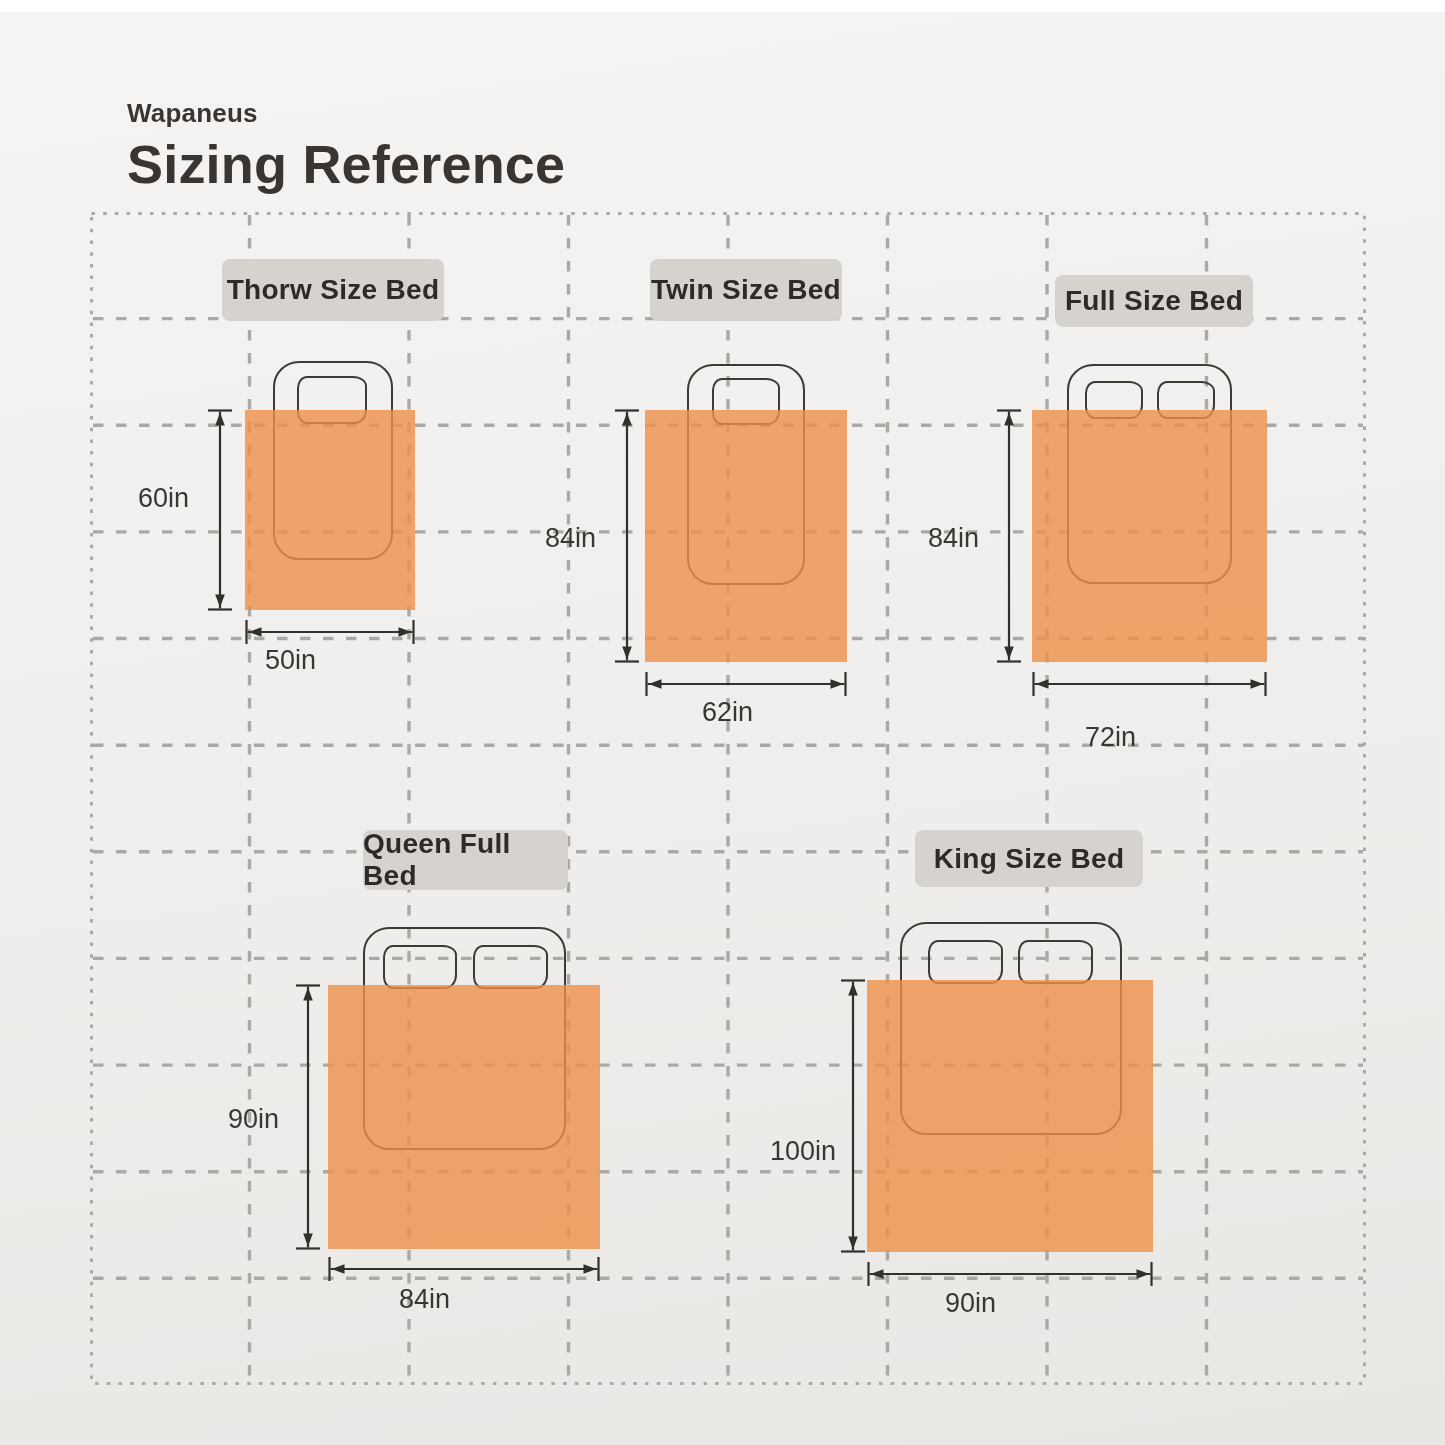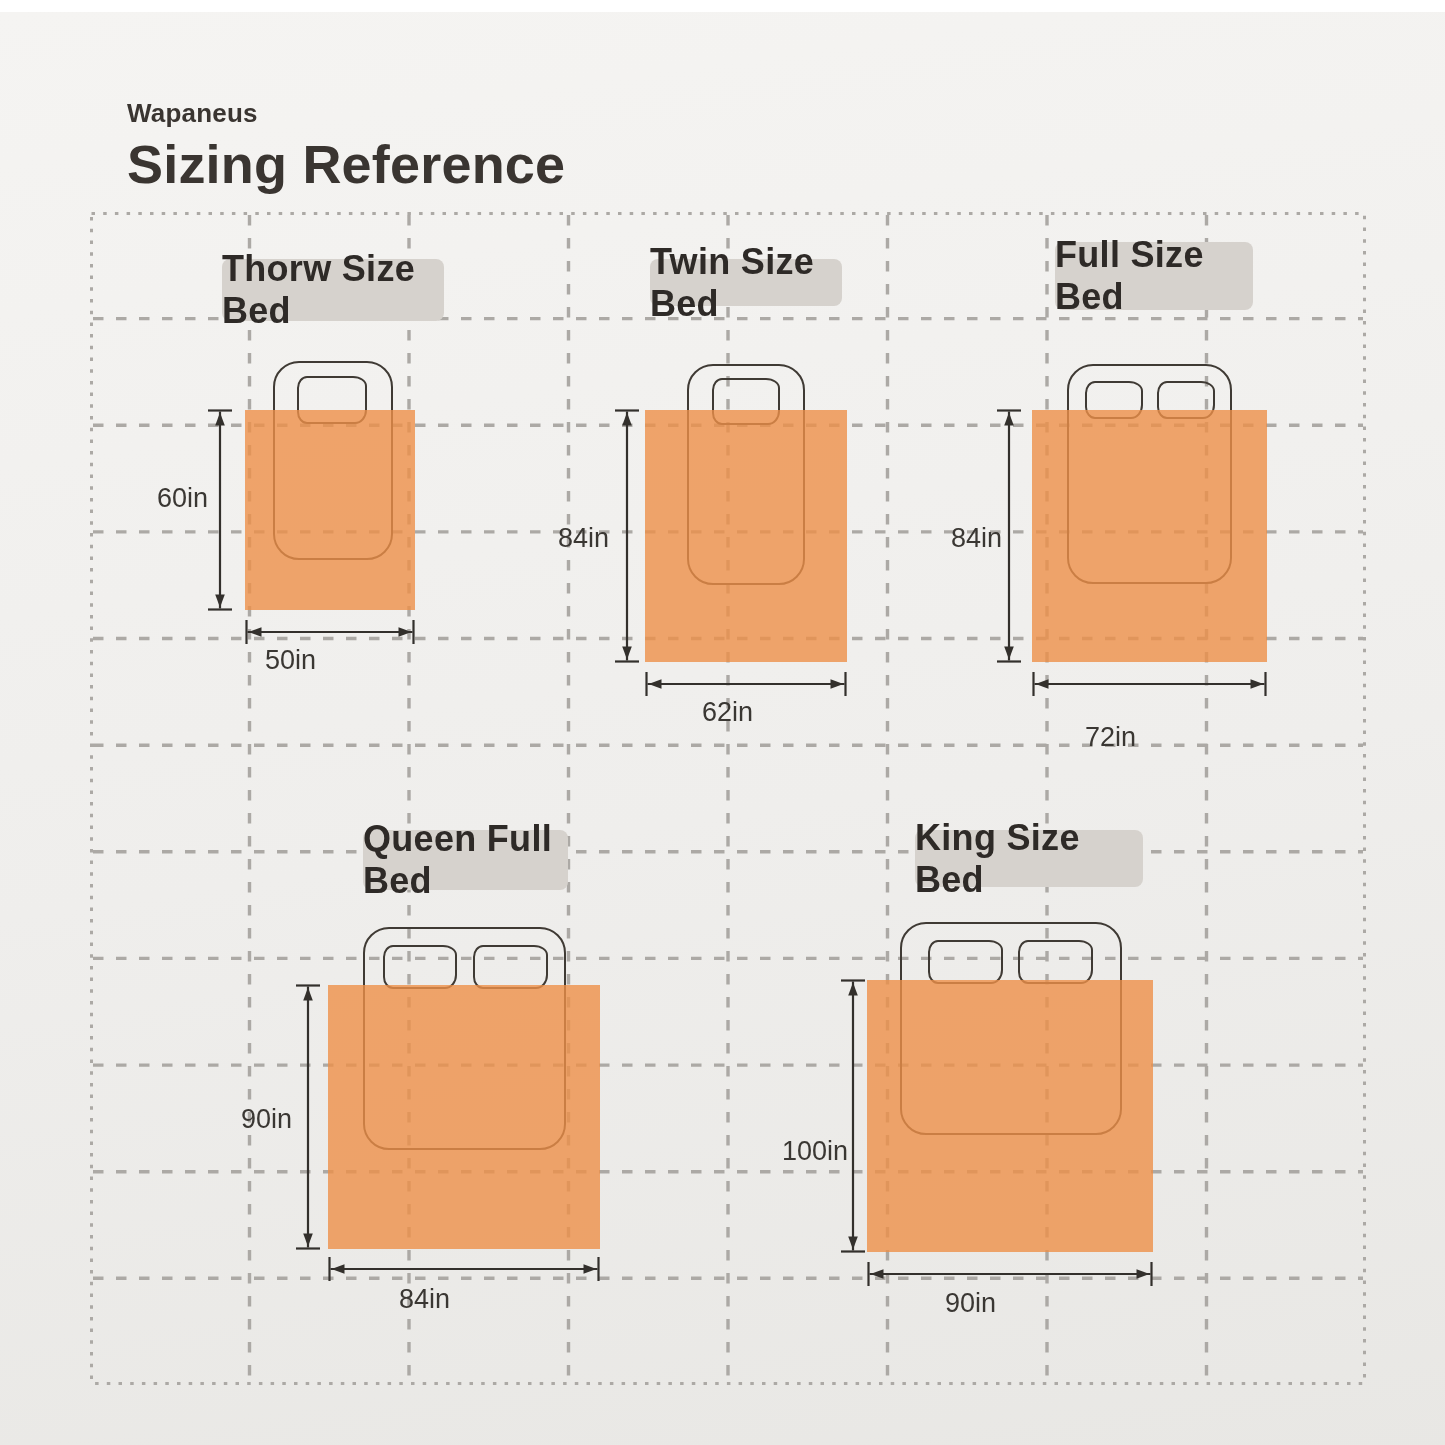--- a/index.html
+++ b/index.html
@@ -27,31 +27,31 @@
   .heading{font-size:54px;font-weight:700;color:var(--title-text);margin:4px 0 0;letter-spacing:0.2px;}
 
   .grid{position:absolute;left:90px;top:200px;}
   .gborder{fill:none;stroke:var(--grid-line);stroke-width:3;stroke-dasharray:3.5 8.2;}
   .gline{stroke:var(--grid-line);stroke-width:3.4;stroke-dasharray:10.5 12.5;}
 
   .panel{position:absolute;inset:0;pointer-events:none;}
   .chip{
     position:absolute;background:var(--chip-bg);color:var(--chip-text);
     border-radius:8px;display:flex;align-items:center;justify-content:center;
-    font-size:36px;font-weight:600;letter-spacing:0.3px;
+    font-size:28px;font-weight:600;letter-spacing:0.3px;
   }
   .bed{position:absolute;border:2.4px solid var(--outline);border-radius:26px;background:transparent;}
   .pillow{position:absolute;border:2.2px solid var(--outline);background:transparent;
     border-radius:10px 14px 12px 10px / 12px 10px 14px 12px;}
   .blanket{position:absolute;background:var(--blanket);opacity:var(--blanket-opacity);}
   .dim{position:absolute;}
   .dim .cap,.dim .shaft{stroke:var(--dim-line);stroke-width:2.2;fill:none;}
   .dim .head{fill:var(--dim-line);stroke:none;}
   .dim-label{position:absolute;font-size:27px;color:var(--dim-text);}
-  .dim-label.v{text-align:right;}
+  .dim-label.v{text-align:left;}
   .dim-label.h{text-align:left;}
 </style>
 </head>
 <body>
 
 <div class="stage">
 
   <div class="title-block">
     <div class="brand">Wapaneus</div>
     <div class="heading">Sizing Reference</div>
@@ -97,21 +97,21 @@
       <line class="cap" x1="1.5" y1="2" x2="1.5" y2="26"></line>
       <line class="cap" x1="168.5" y1="2" x2="168.5" y2="26"></line>
       <line class="shaft" x1="2.5" y1="14" x2="167.5" y2="14"></line>
       <polygon class="head" points="3.5,14 16.5,9.2 16.5,18.8"></polygon>
       <polygon class="head" points="166.5,14 153.5,9.2 153.5,18.8"></polygon>
     </svg>
     <div class="dim-label h" style="left:265px;top:633px;width:130px;">50in</div>
   </div>
 
   <div class="panel">
-    <div class="chip" style="left:650px;top:247px;width:192px;height:47px;">
+    <div class="chip" style="left:650px;top:247px;width:192px;height:62px;">
       <span>Twin Size Bed</span>
     </div>
     <div class="bed" style="left:687px;top:352px;width:118px;height:221px;"></div>
     <div class="pillow" style="left:712px;top:366px;width:68px;height:47px;"></div>
     <div class="blanket" style="left:645px;top:398px;width:202px;height:252px;"></div>
     <svg class="dim" style="left:613px;top:397px;" width="28" height="254" viewBox="0 0 28 254">
       <line class="cap" x1="2" y1="1.5" x2="26" y2="1.5"></line>
       <line class="cap" x1="2" y1="252.5" x2="26" y2="252.5"></line>
       <line class="shaft" x1="14" y1="2.5" x2="14" y2="251.5"></line>
       <polygon class="head" points="14,3.5 9.2,16.5 18.8,16.5"></polygon>
@@ -122,21 +122,21 @@
       <line class="cap" x1="1.5" y1="2" x2="1.5" y2="26"></line>
       <line class="cap" x1="200.5" y1="2" x2="200.5" y2="26"></line>
       <line class="shaft" x1="2.5" y1="14" x2="199.5" y2="14"></line>
       <polygon class="head" points="3.5,14 16.5,9.2 16.5,18.8"></polygon>
       <polygon class="head" points="198.5,14 185.5,9.2 185.5,18.8"></polygon>
     </svg>
     <div class="dim-label h" style="left:702px;top:685px;width:130px;">62in</div>
   </div>
 
   <div class="panel">
-    <div class="chip" style="left:1055px;top:230px;width:198px;height:68px;">
+    <div class="chip" style="left:1055px;top:263px;width:198px;height:52px;">
       <span>Full Size Bed</span>
     </div>
     <div class="bed" style="left:1067px;top:352px;width:165px;height:220px;"></div>
     <div class="pillow" style="left:1085px;top:369px;width:58px;height:38px;"></div>
     <div class="pillow" style="left:1157px;top:369px;width:58px;height:38px;"></div>
     <div class="blanket" style="left:1032px;top:398px;width:235px;height:252px;"></div>
     <svg class="dim" style="left:995px;top:397px;" width="28" height="254" viewBox="0 0 28 254">
       <line class="cap" x1="2" y1="1.5" x2="26" y2="1.5"></line>
       <line class="cap" x1="2" y1="252.5" x2="26" y2="252.5"></line>
       <line class="shaft" x1="14" y1="2.5" x2="14" y2="251.5"></line>

